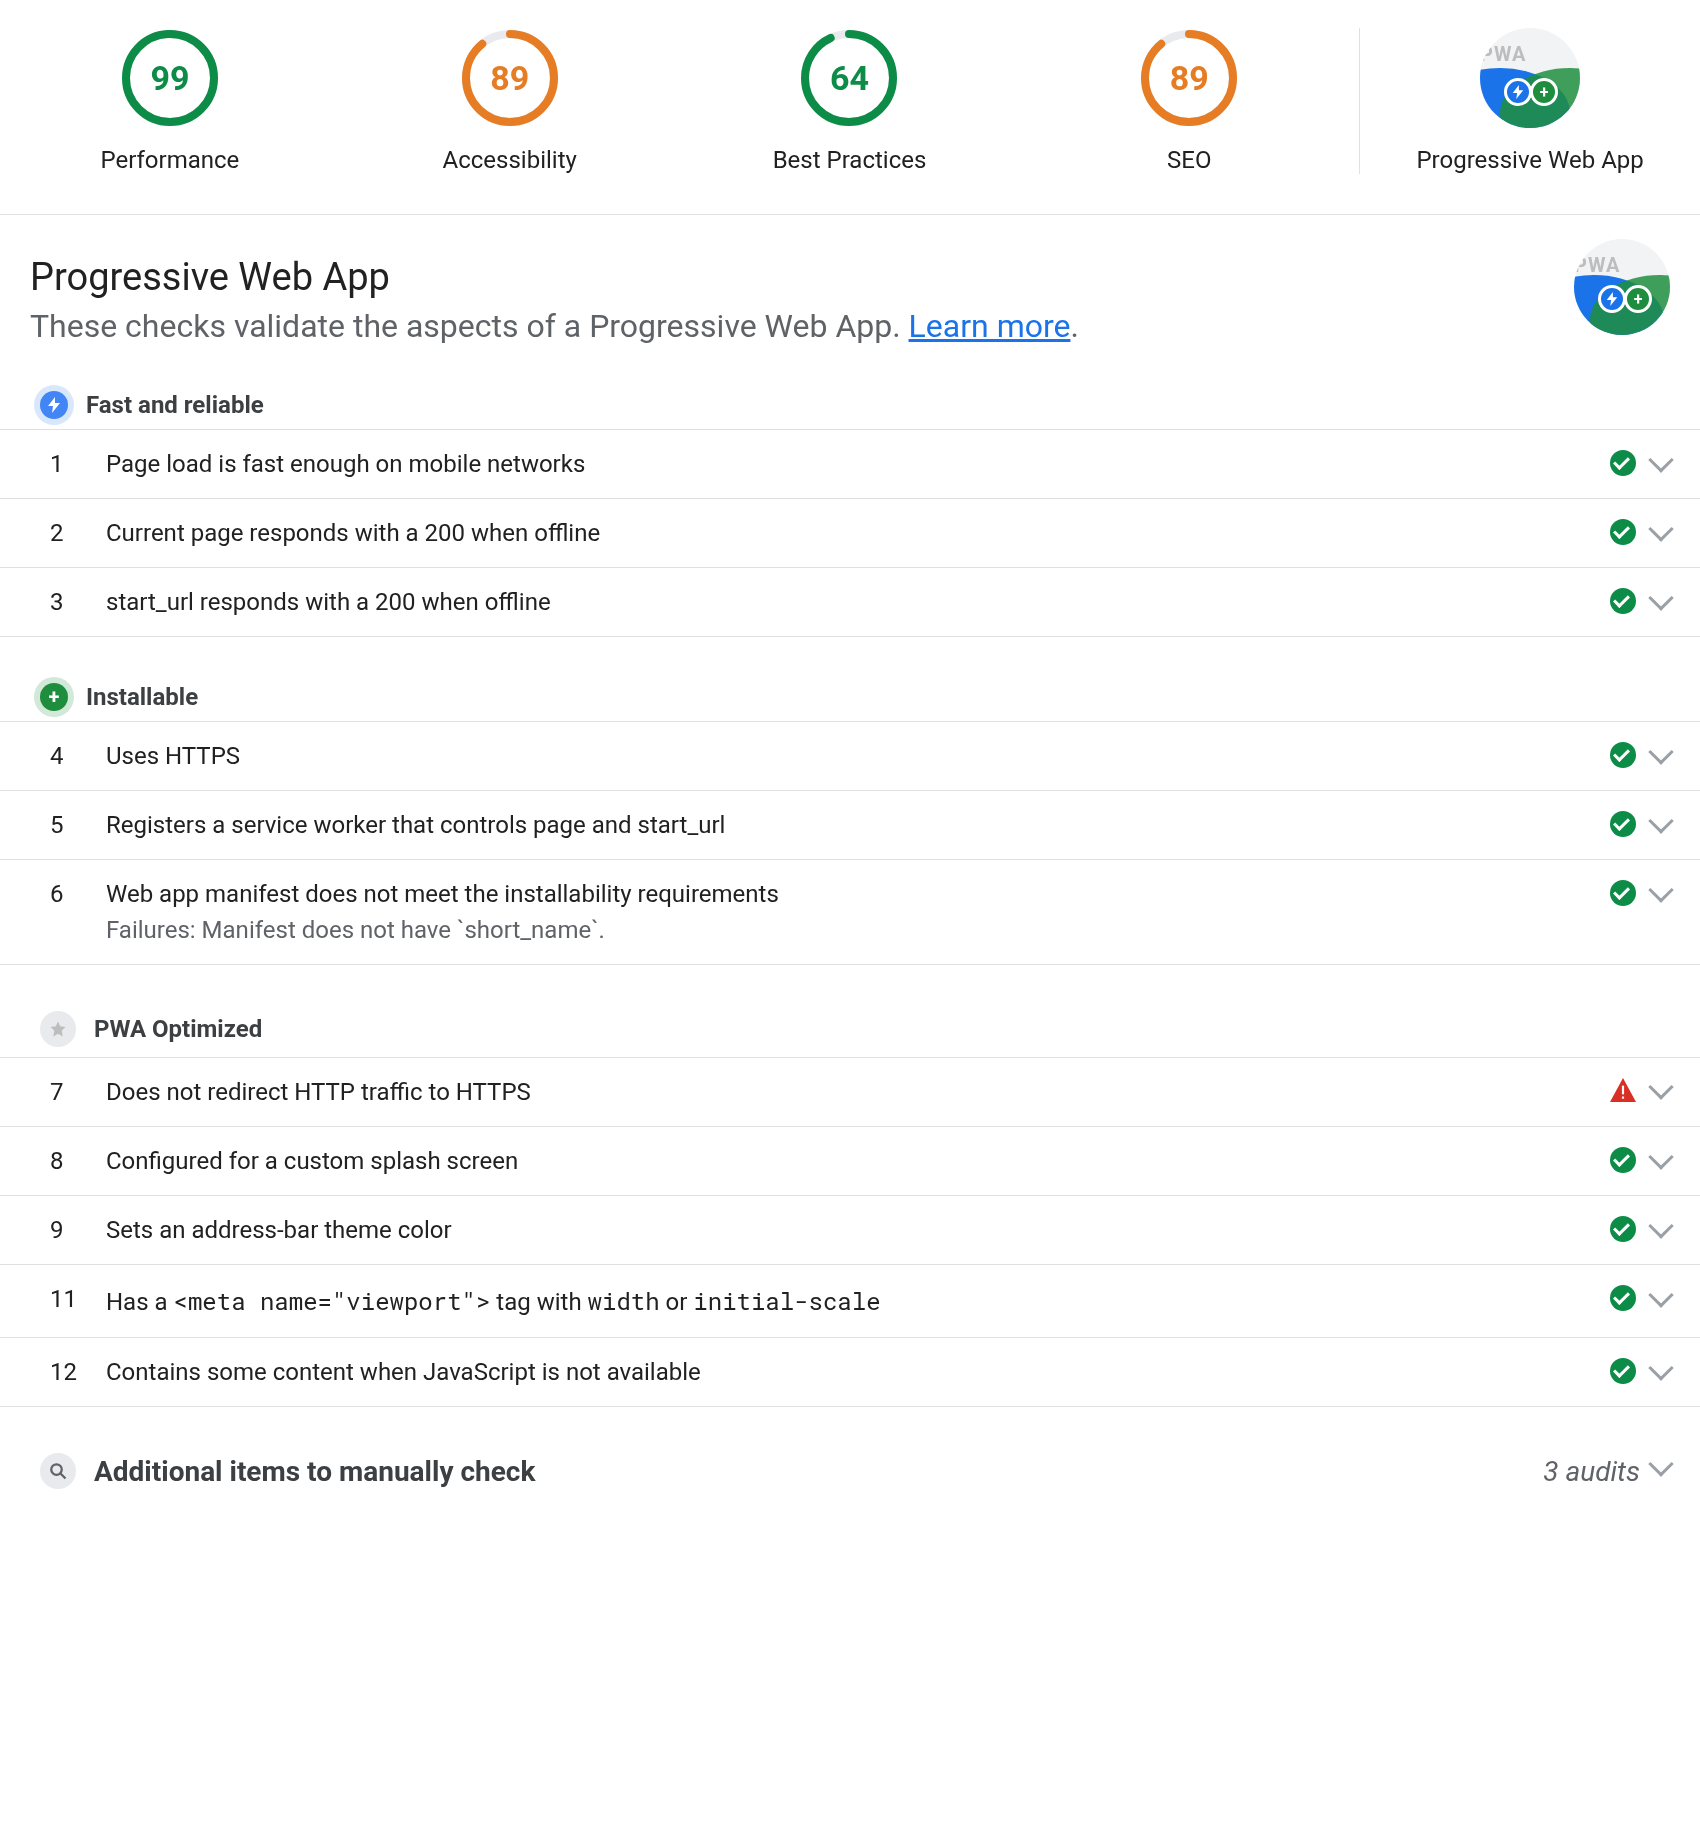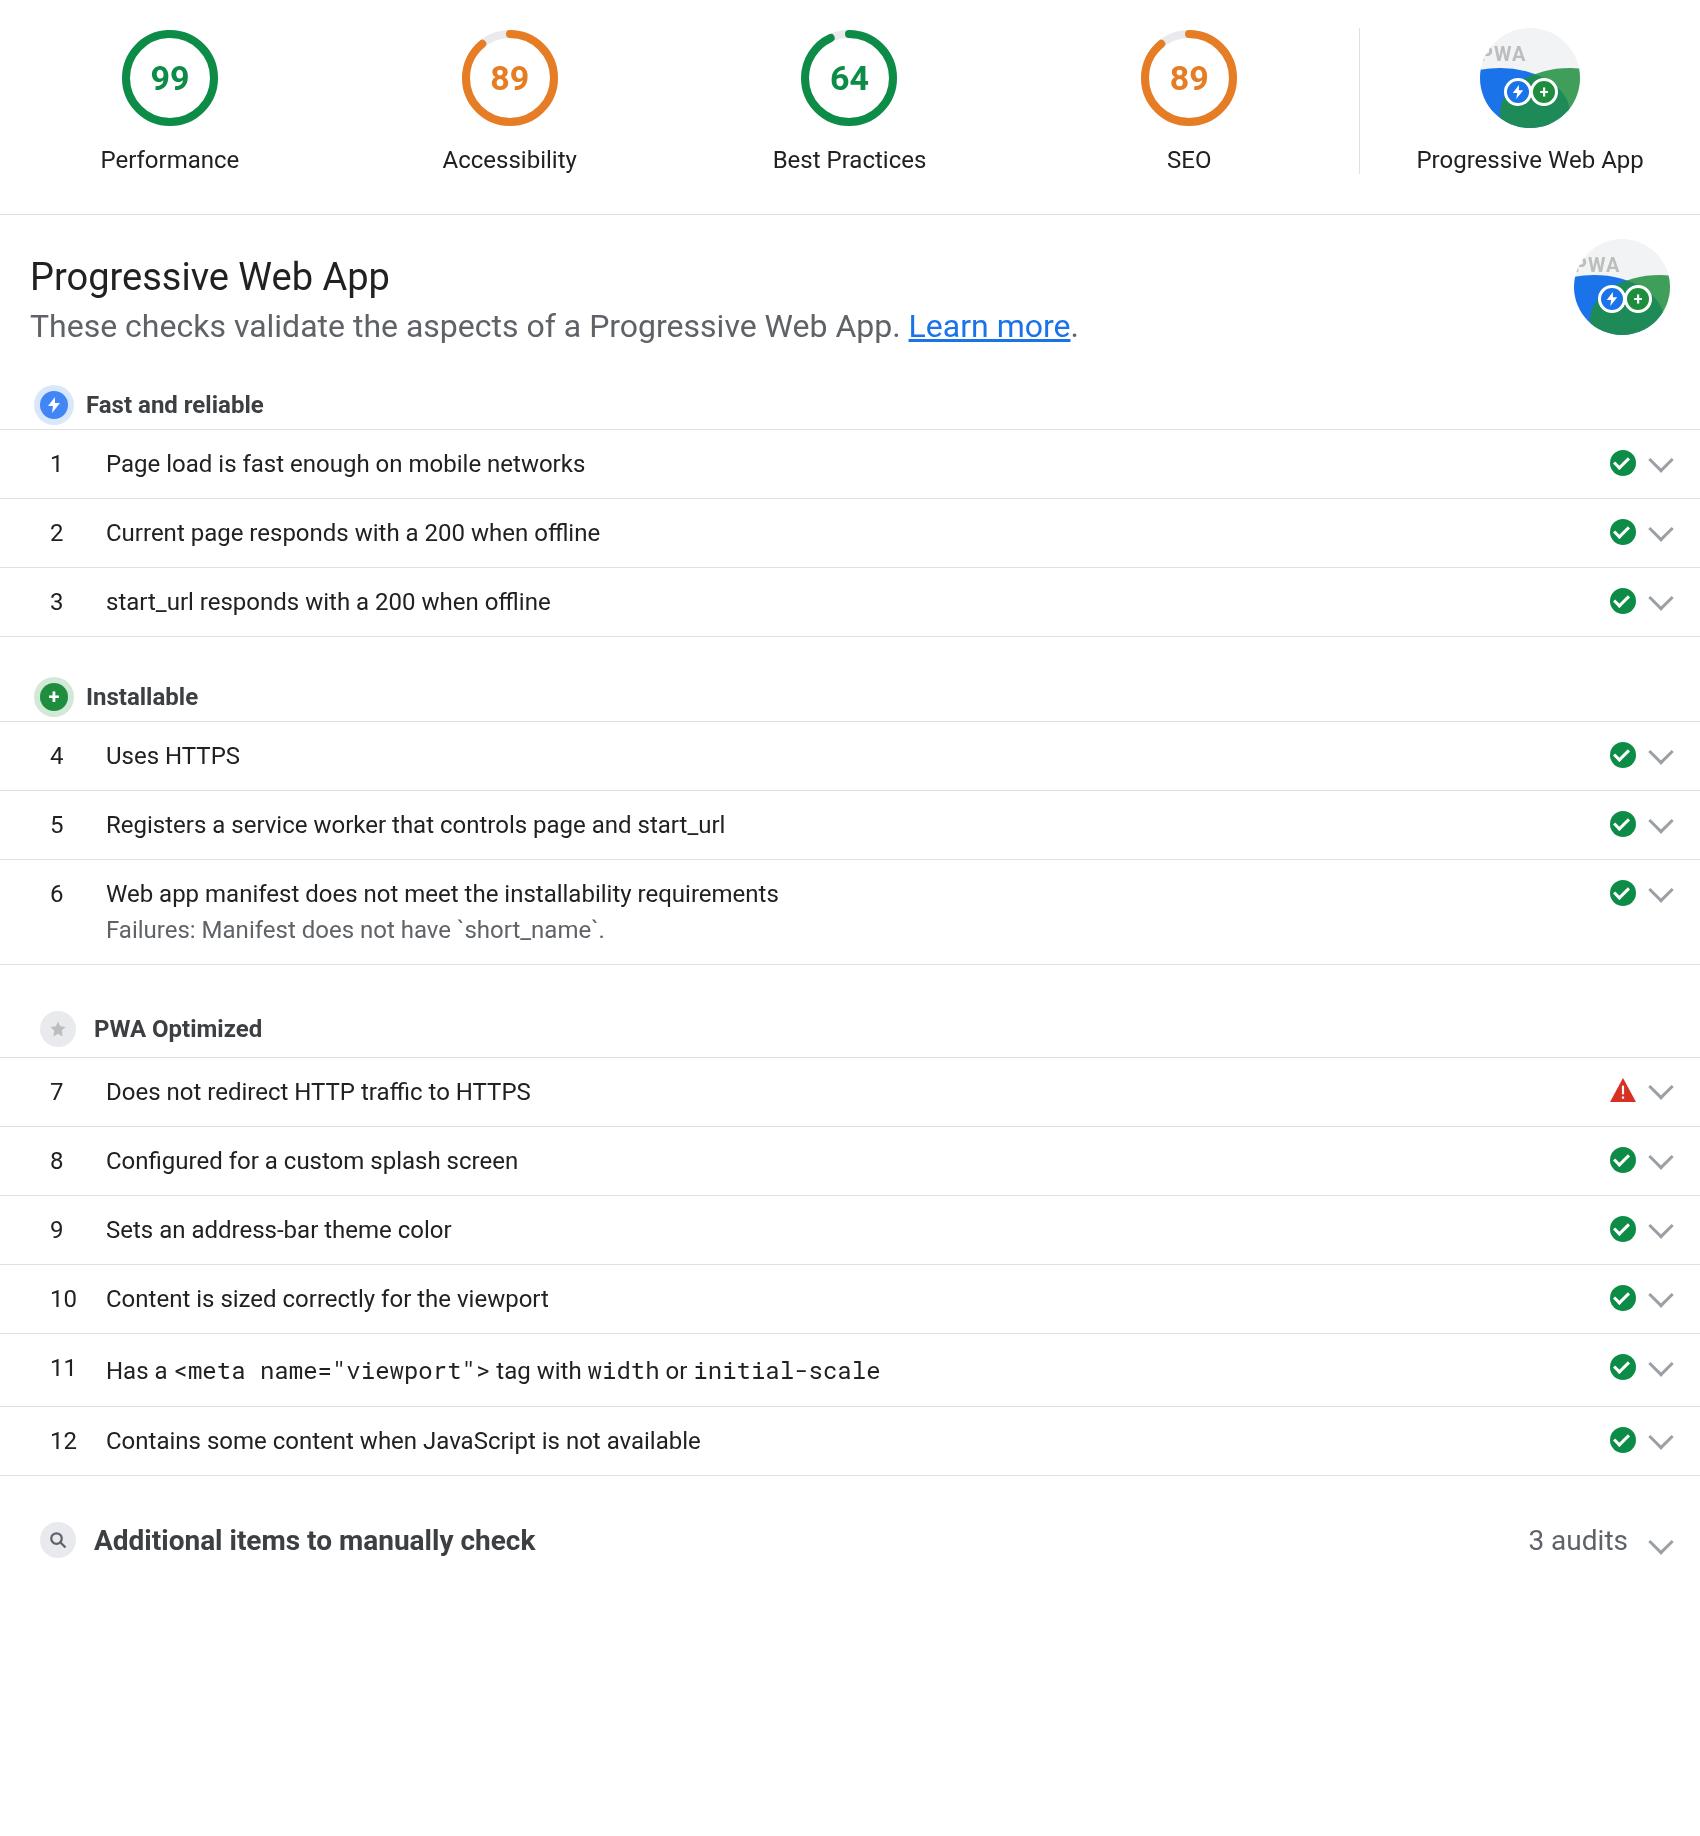--- a/index.html
+++ b/index.html
@@ -134,21 +134,21 @@
     transform: rotate(45deg); margin-bottom:6px;
   }
 
   
   .manual-row {
     display:flex; align-items:center; gap: 18px;
     padding: 46px 30px 10px 40px;
     font-weight: 700; color:#3c4043; font-size:28px;
     cursor:pointer;
   }
-  .manual-right { margin-left:auto; display:flex; align-items:flex-end; gap:24px; color:var(--text-med); font-weight:400; }
+  .manual-right { margin-left:auto; display:flex; align-items:flex-start; gap:12px; color:var(--text-med); font-weight:400;font-style:italic; }
 </style>
 </head>
 <body>
 
 <div class="page">
 
   <div class="gauges-row" id="gauges-row">
 
   <div class="gauge-cell">
       <div class="gauge">
@@ -347,31 +347,20 @@
         <div class="audit-body">
           <div class="audit-title">Sets an address-bar theme color</div>
 
         </div>
         <div class="audit-status">
           <span class="status-pass"></span>
           <span class="chev"></span>
         </div>
       </div>
       <div class="audit">
-        <div class="audit-num">10</div>
-        <div class="audit-body">
-          <div class="audit-title">Content is sized correctly for the viewport</div>
-
-        </div>
-        <div class="audit-status">
-          <span class="status-pass"></span>
-          <span class="chev"></span>
-        </div>
-      </div>
-      <div class="audit">
         <div class="audit-num">11</div>
         <div class="audit-body">
           <div class="audit-title">Has a <code>&lt;meta name="viewport"&gt;</code> tag with <code>width</code> or <code>initial-scale</code></div>
 
         </div>
         <div class="audit-status">
           <span class="status-pass"></span>
           <span class="chev"></span>
         </div>
       </div>

